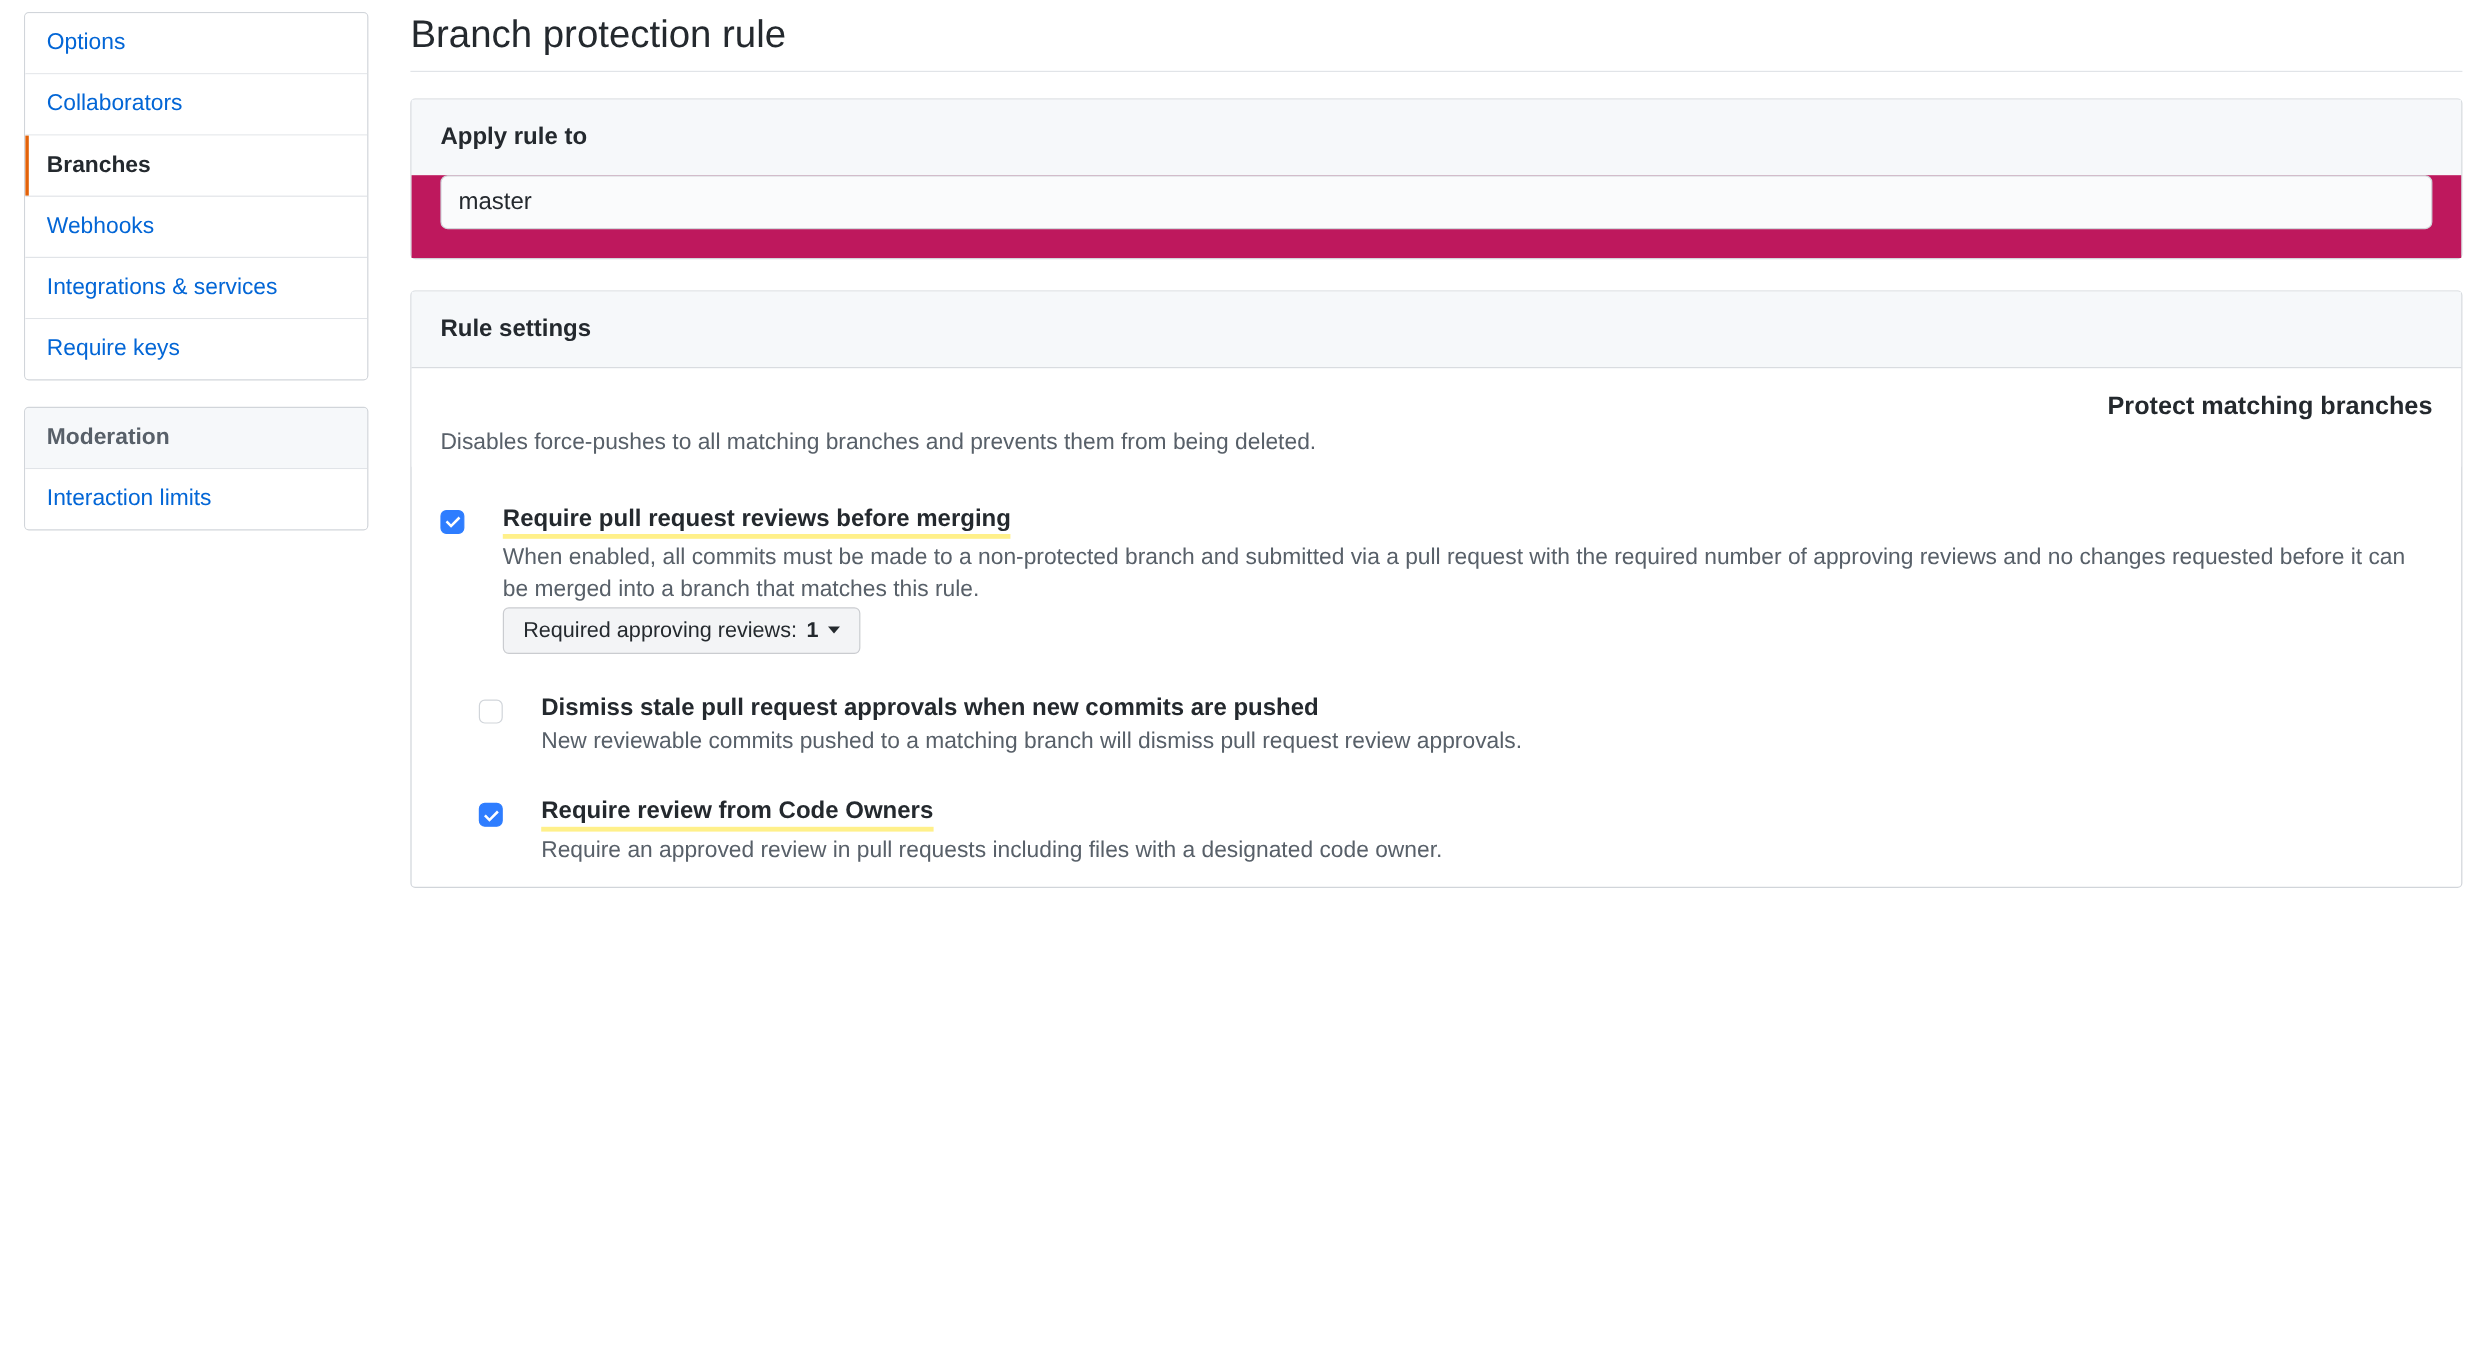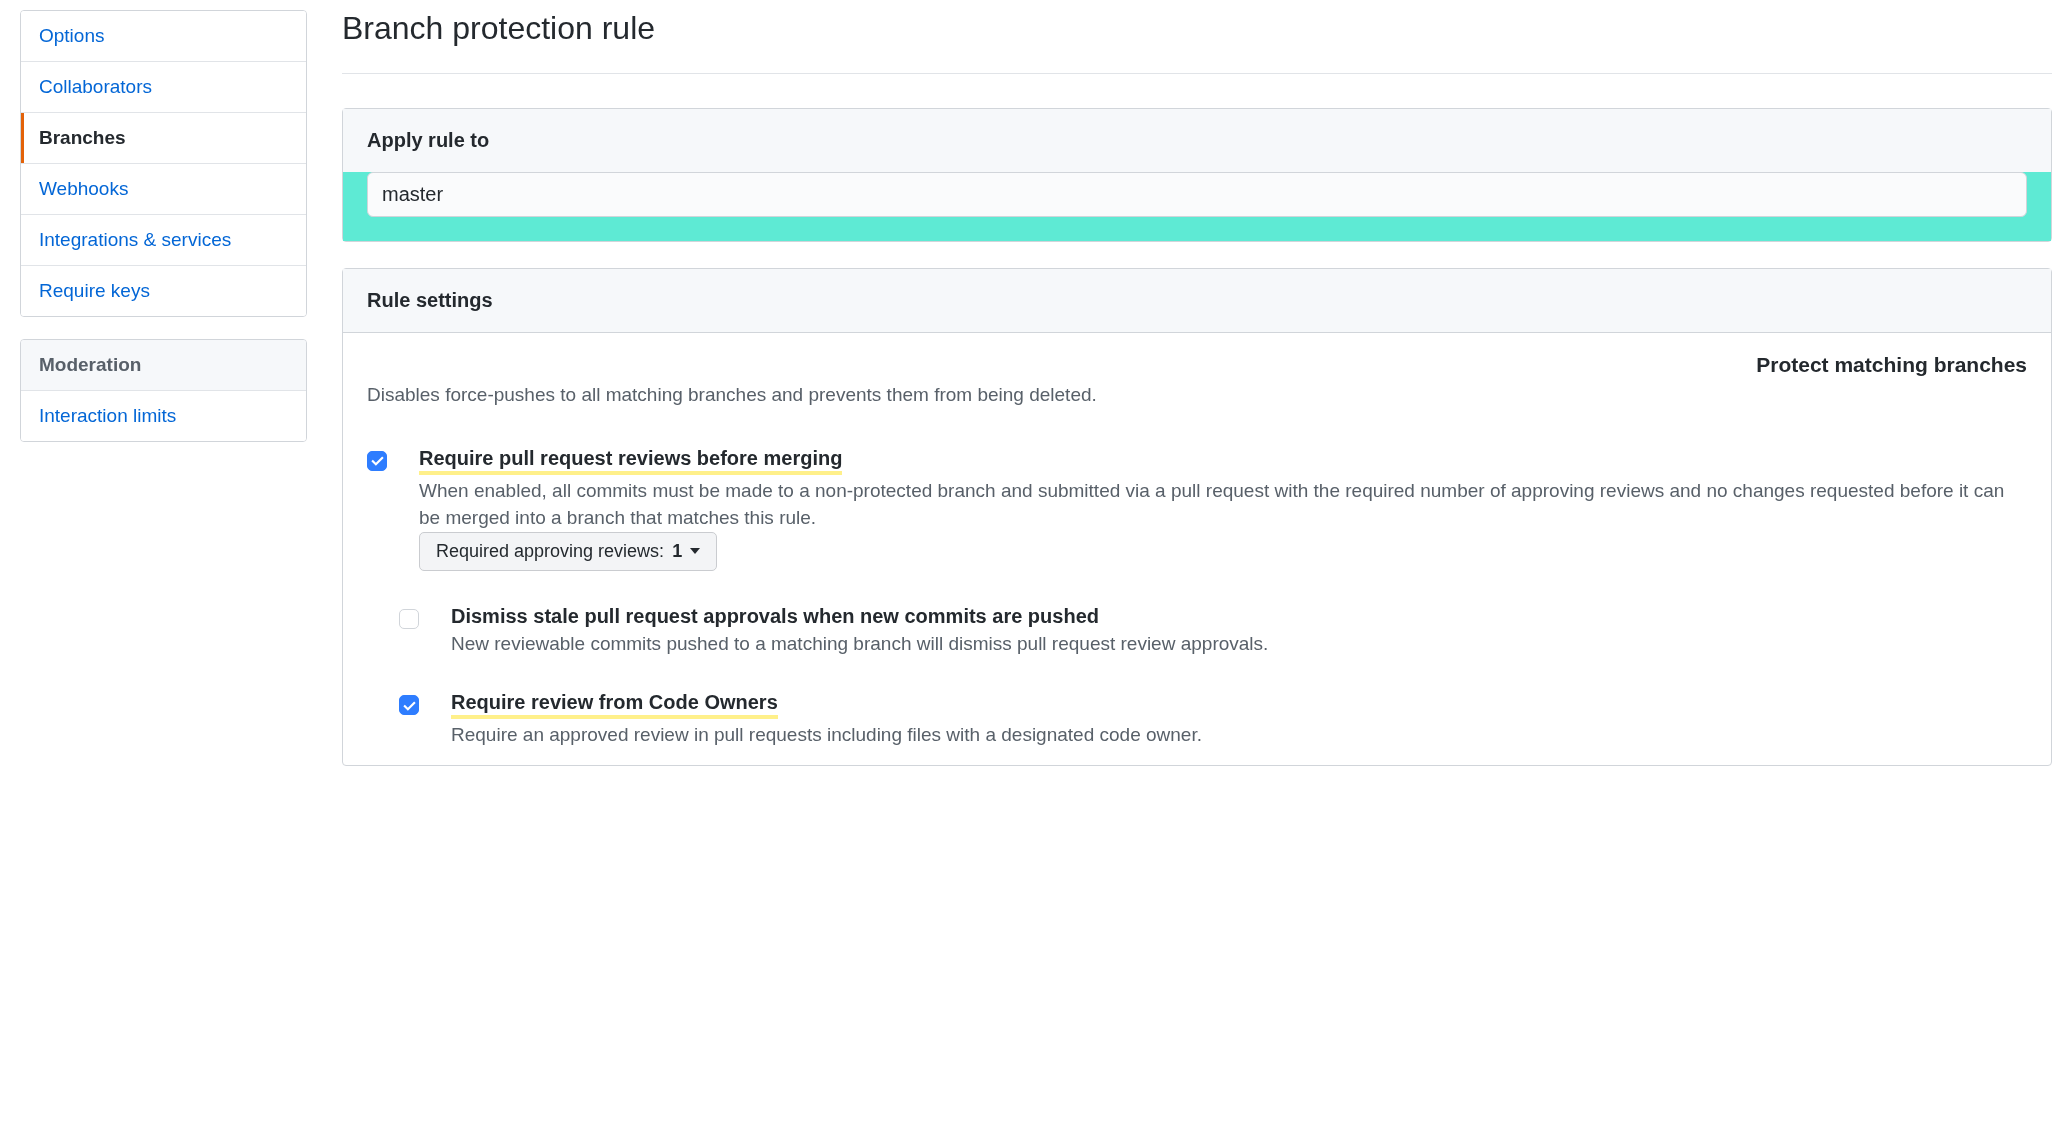--- a/index.html
+++ b/index.html
@@ -56,38 +56,38 @@
     background: #f6f8fa;
     border-bottom: 1px solid #e1e4e8;
   }
   .main {
     flex: 1;
     min-width: 0;
   }
   .page-title {
     font-size: 32px;
     font-weight: 500;
-    padding-bottom: 26px;
+    padding-bottom: 12px;
     border-bottom: 1px solid #e1e4e8;
-    margin-bottom: 34px;
+    margin-bottom: 22px;
   }
   .box {
     border: 1px solid #d1d5da;
     border-radius: 4px;
     margin-bottom: 26px;
   }
   .box-header {
     padding: 20px 24px;
     background: #f6f8fa;
     font-weight: 600;
     font-size: 20px;
   }
   .box-body-top { 
     padding: 0 24px 24px 24px;
-    background: #5eead4;
+    background: #be185d;
     text-decoration: underline;
   }
   .branch-input {
     width: 100%;
     padding: 10px 14px;
     font-size: 20px;
     border: 1px solid #d1d5da;
     border-radius: 6px;
     background: #fafbfc;
     color: #24292e;

